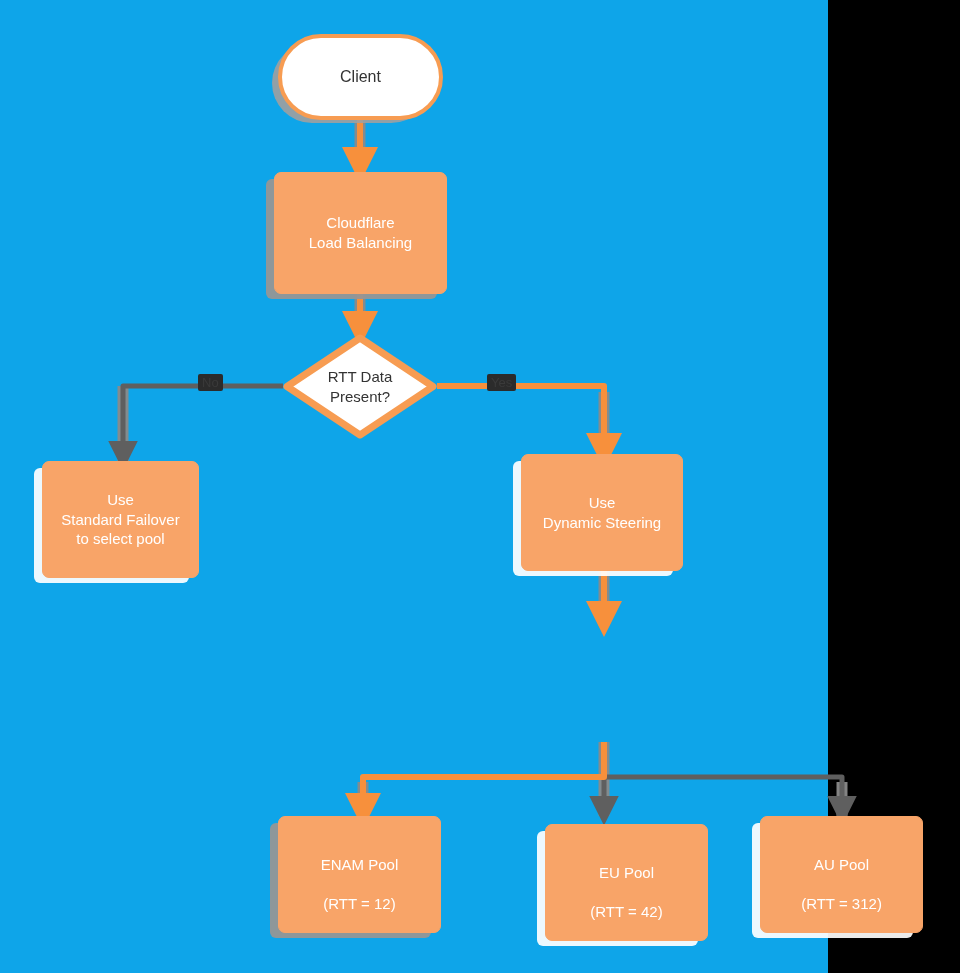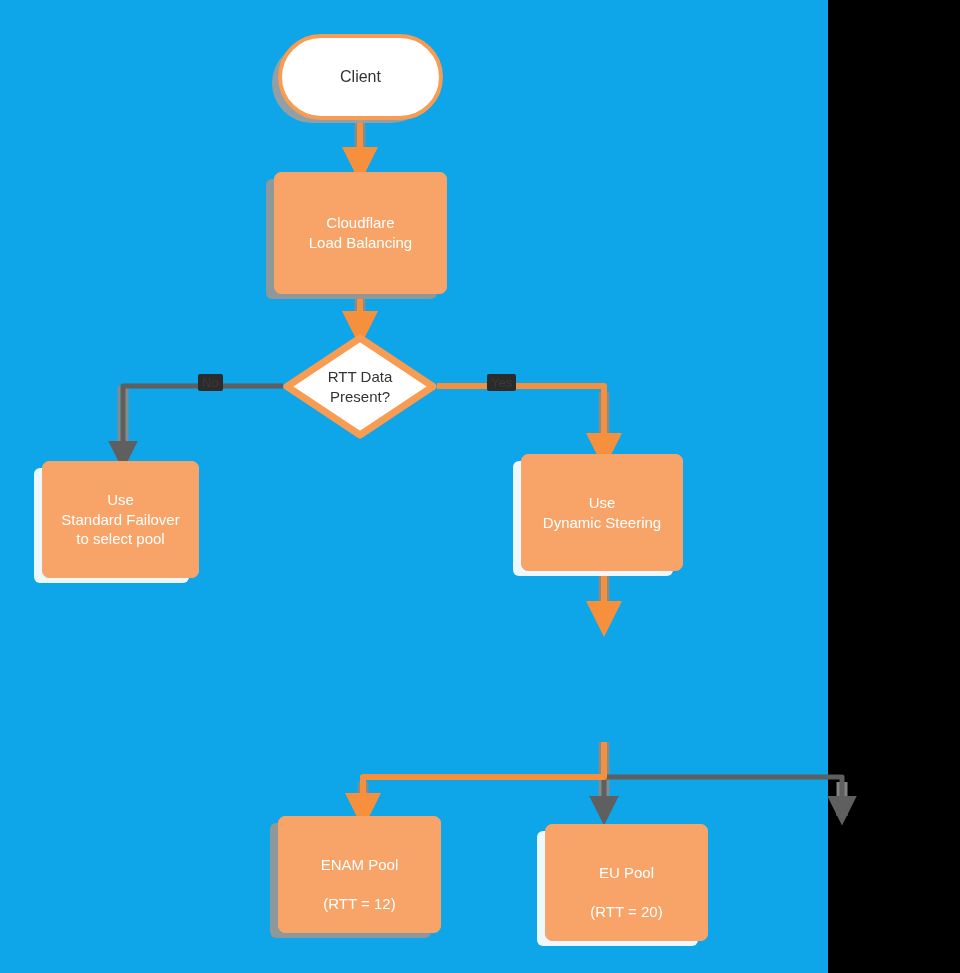--- a/index.html
+++ b/index.html
@@ -194,18 +194,24 @@
   <div class="node process shadow-gray" style="left:278px; top:816px; width:163px; height:117px;">
     <span>
       <span>ENAM Pool</span><br>
       <span>(</span><span class="bold">RTT = 12</span><span>)</span>
     </span>
   </div>
 
   <div class="node process shadow-white" style="left:521px; top:824px; width:163px; height:117px;margin-left:24px;">
     <span>
       <span>EU Pool</span><br>
-      <span>(</span><span>RTT = 20</span><span>)</span>
+      <span>(</span><span>RTT = 42</span><span>)</span>
     </span>
   </div>
 
+  <div class="node process shadow-white" style="left:760px; top:816px; width:163px; height:117px;">
+    <span>
+      <span>AU Pool</span><br>
+      <span>(</span><span>RTT = 312</span><span>)</span>
+    </span>
+  </div>
 
 </div>
 
 </body></html>

